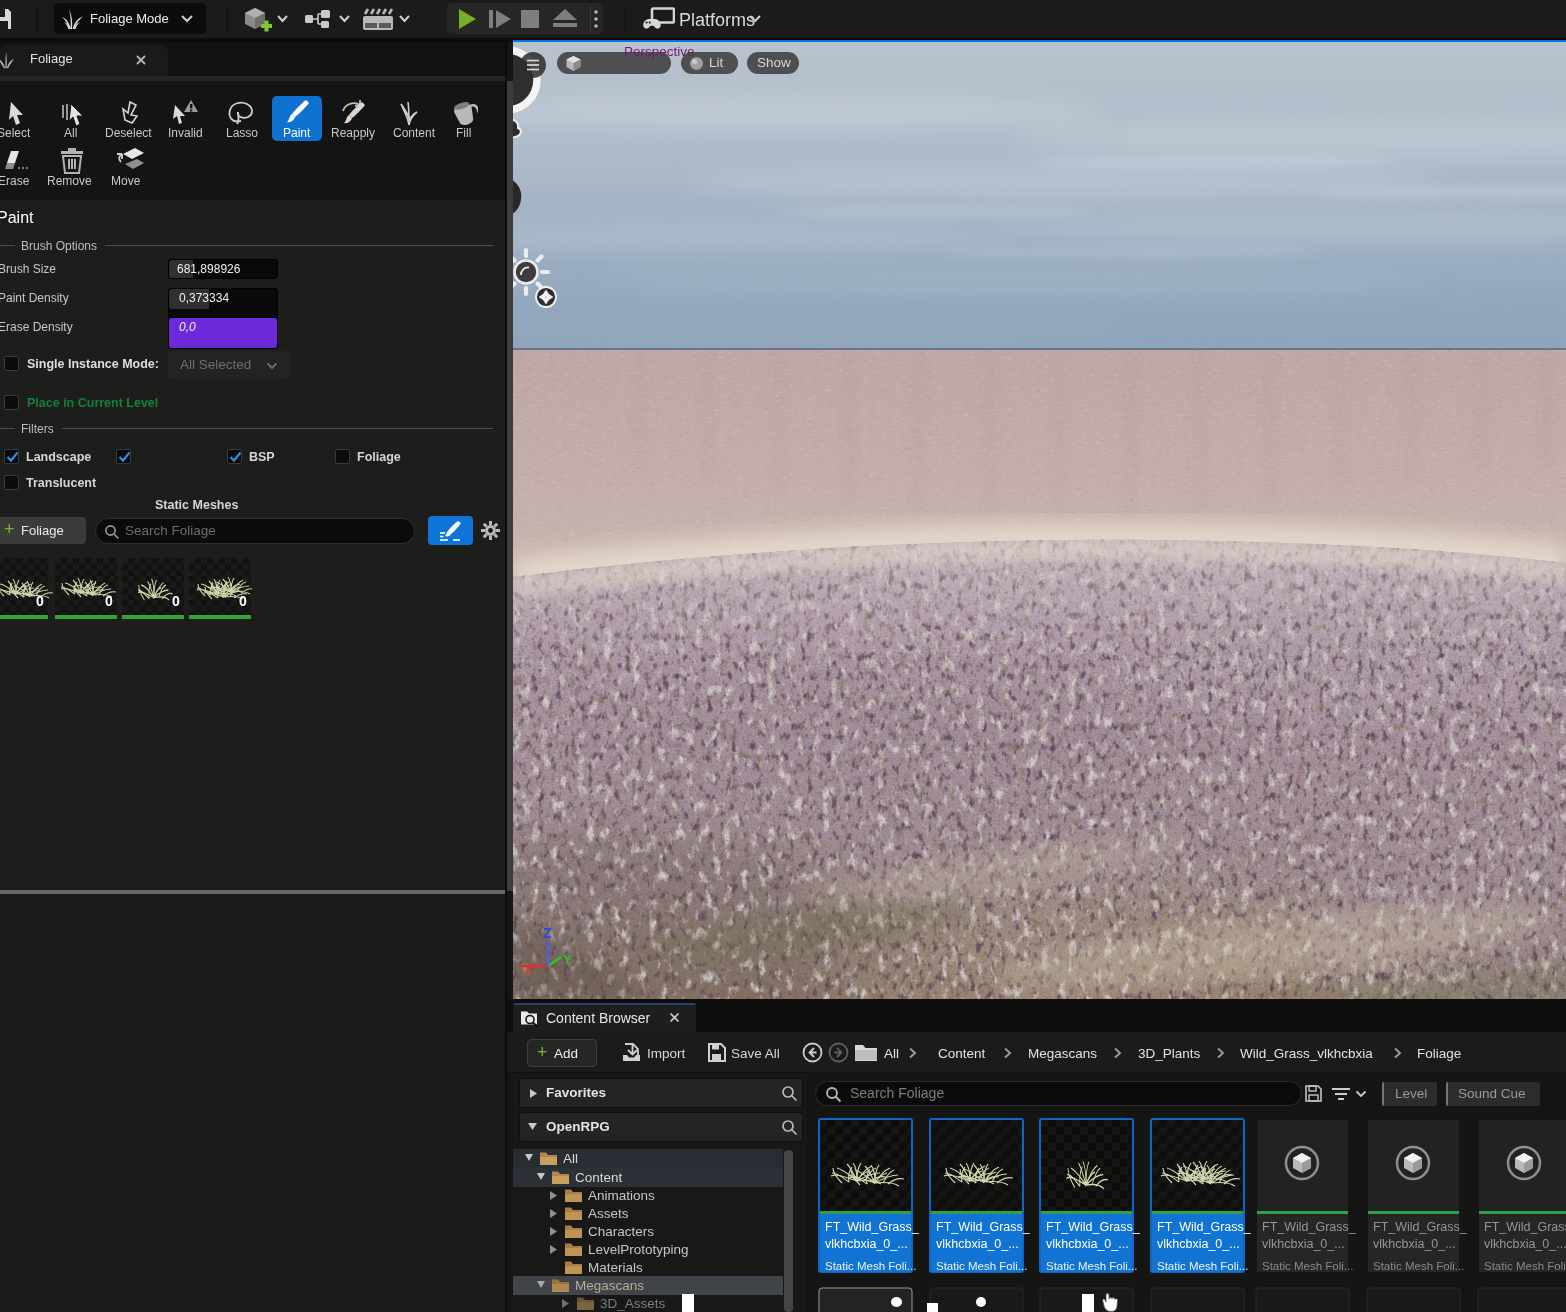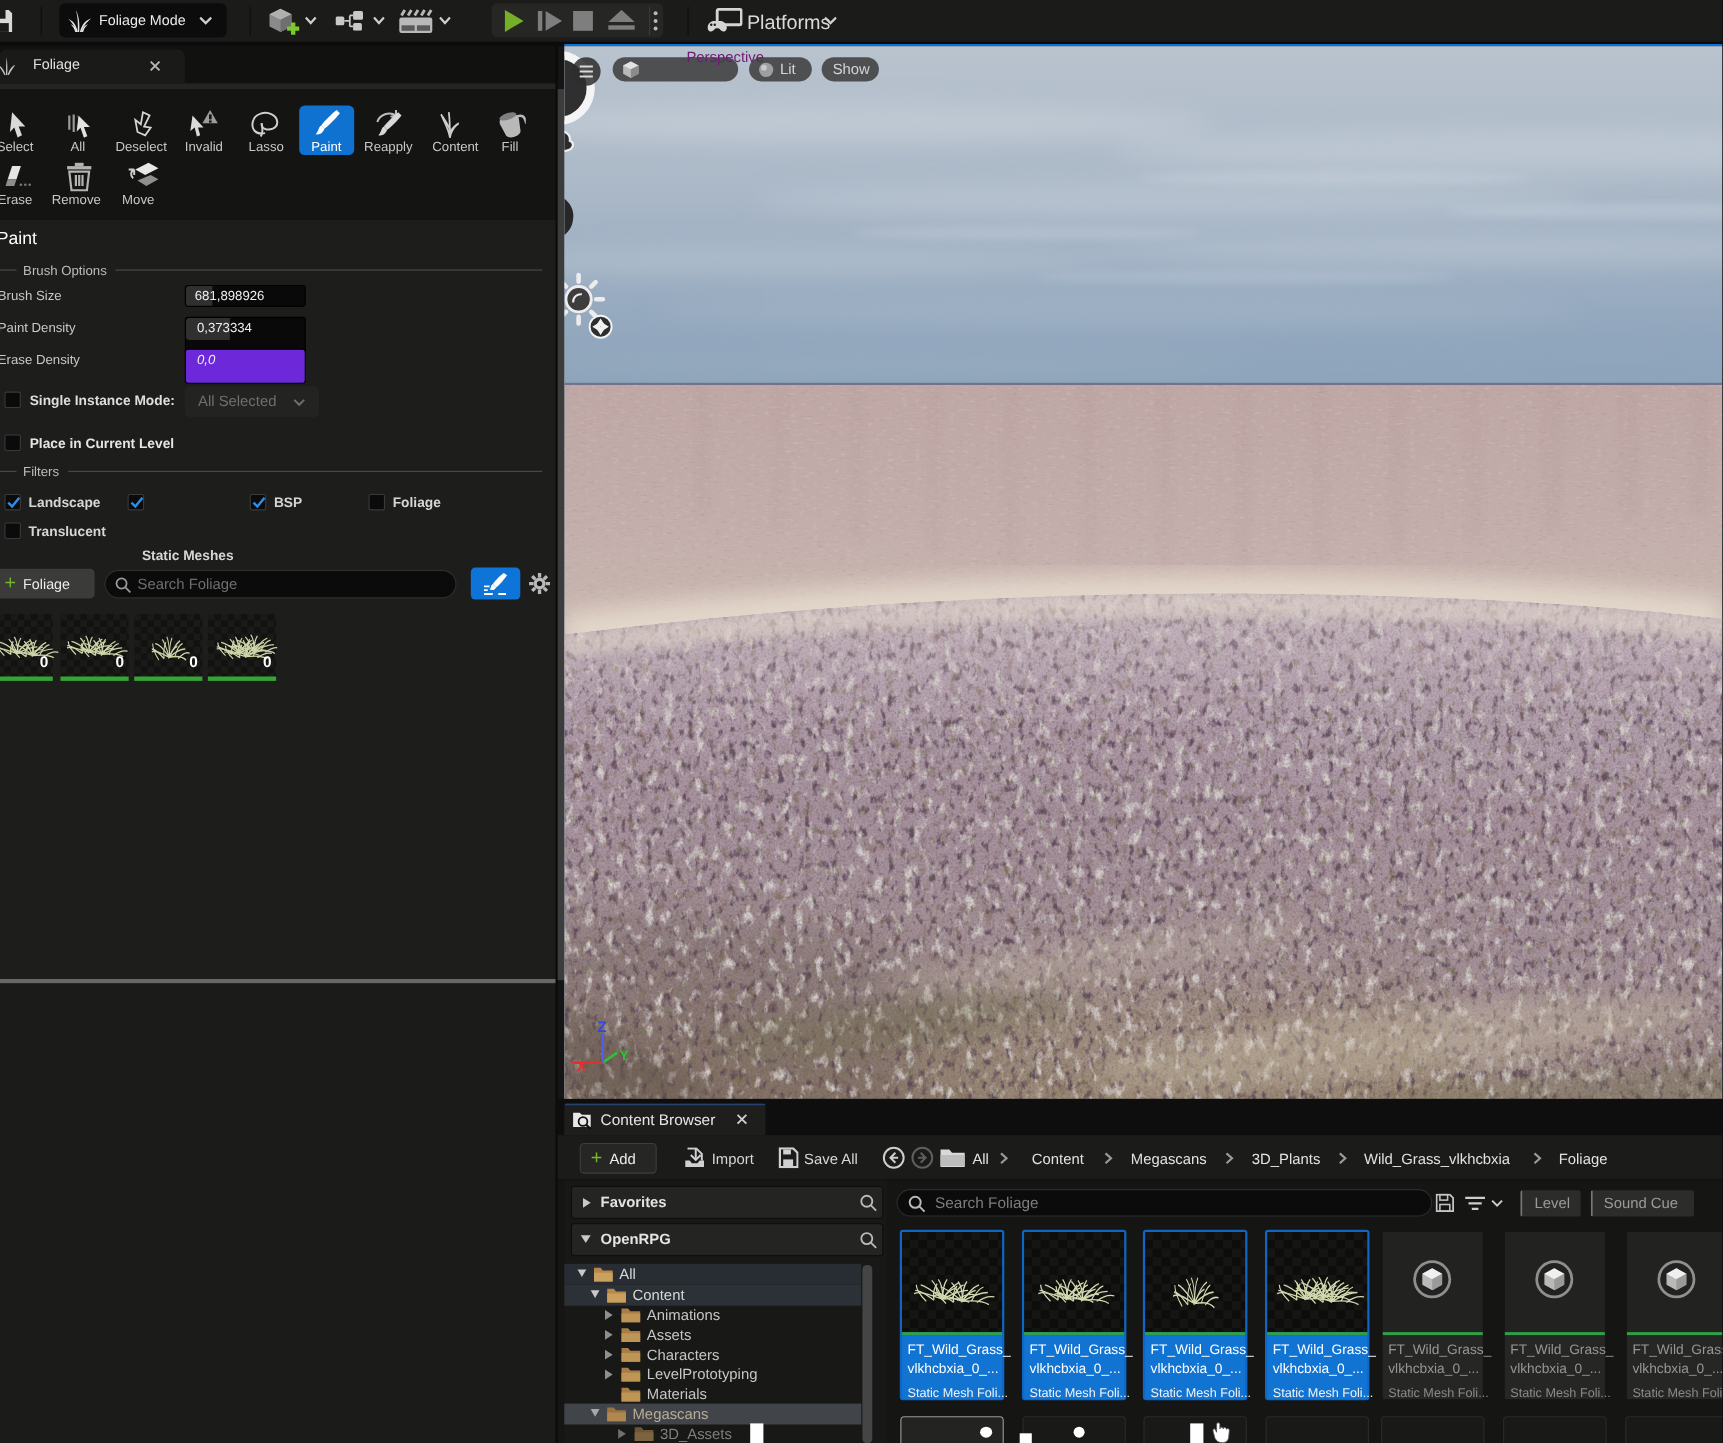--- a/index.html
+++ b/index.html
@@ -240,36 +240,36 @@
 
   <div class="abs" style="left:4px;top:356px;width:15px;height:15px;background:#0b0b0b;border:1px solid #3a3a3a;border-radius:2px;"></div>
   <div class="abs" style="left:27px;top:357px;color:#dedede;font-size:12.5px;font-weight:bold;">Single Instance Mode:</div>
   <div class="abs" style="left:168px;top:351px;width:122px;height:28px;background:#232322;border-radius:4px;">
     <div style="position:absolute;left:12px;top:6px;color:#6f6f6f;font-size:13.5px;">All Selected</div>
     <svg style="position:absolute;left:98px;top:11px;" width="12" height="8" viewBox="0 0 12 8">
         <path d="M1.5 1.5 l4.5 4.5 l4.5 -4.5" stroke="#6f6f6f" stroke-width="1.8" fill="none"></path>
       </svg>
   </div>
   <div class="abs" style="left:4px;top:395px;width:15px;height:15px;background:#0b0b0b;border:1px solid #3a3a3a;border-radius:2px;"></div>
-  <div class="abs" style="left:27px;top:396px;color:#e5e5e5;font-size:12.5px;font-weight:bold;">Place in Current Level</div>
+  <div class="abs" style="left:27px;top:396px;color:#15803d;font-size:12.5px;font-weight:bold;">Place in Current Level</div>
 
   <div class="abs" style="left:0;top:428px;width:15px;height:1px;background:#4d4d4d;"></div>
   <div class="abs" style="left:21px;top:422px;color:#bdbdbd;font-size:12px;">Filters</div>
   <div class="abs" style="left:62px;top:428px;width:431px;height:1px;background:#4d4d4d;"></div>
 
   <div class="abs" style="left:4px;top:449px;width:15px;height:15px;background:#0b0b0b;border:1px solid #3a3a3a;border-radius:2px;"></div>
   <svg class="abs" style="left:6px;top:451px;" width="13" height="12" viewBox="0 0 13 12">
       <path d="M1.5 6 L5 9.5 L11.5 1.5" stroke="#2e8fe8" stroke-width="2.2" fill="none"></path>
     </svg>
   <div class="abs" style="left:26px;top:450px;color:#d6d6d6;font-size:12.5px;font-weight:bold;">Landscape</div>
   <div class="abs" style="left:116px;top:449px;width:15px;height:15px;background:#0b0b0b;border:1px solid #3a3a3a;border-radius:2px;"></div>
   <svg class="abs" style="left:118px;top:451px;" width="13" height="12" viewBox="0 0 13 12">
       <path d="M1.5 6 L5 9.5 L11.5 1.5" stroke="#2e8fe8" stroke-width="2.2" fill="none"></path>
     </svg>
-  <div class="abs" style="left:129px;top:450px;color:#d6d6d6;font-size:12.5px;font-weight:bold;margin-top:48px;">Static Meshes</div>
+  <div class="abs" style="left:155px;top:450px;color:#d6d6d6;font-size:12.5px;font-weight:bold;margin-top:48px;">Static Meshes</div>
   <div class="abs" style="left:227px;top:449px;width:15px;height:15px;background:#0b0b0b;border:1px solid #3a3a3a;border-radius:2px;"></div>
   <svg class="abs" style="left:229px;top:451px;" width="13" height="12" viewBox="0 0 13 12">
       <path d="M1.5 6 L5 9.5 L11.5 1.5" stroke="#2e8fe8" stroke-width="2.2" fill="none"></path>
     </svg>
   <div class="abs" style="left:249px;top:450px;color:#d6d6d6;font-size:12.5px;font-weight:bold;">BSP</div>
   <div class="abs" style="left:335px;top:449px;width:15px;height:15px;background:#0b0b0b;border:1px solid #3a3a3a;border-radius:2px;"></div>
   <div class="abs" style="left:357px;top:450px;color:#d6d6d6;font-size:12.5px;font-weight:bold;">Foliage</div>
   <div class="abs" style="left:4px;top:475px;width:15px;height:15px;background:#0b0b0b;border:1px solid #3a3a3a;border-radius:2px;"></div>
   <div class="abs" style="left:26px;top:476px;color:#d6d6d6;font-size:12.5px;font-weight:bold;">Translucent</div>
 

